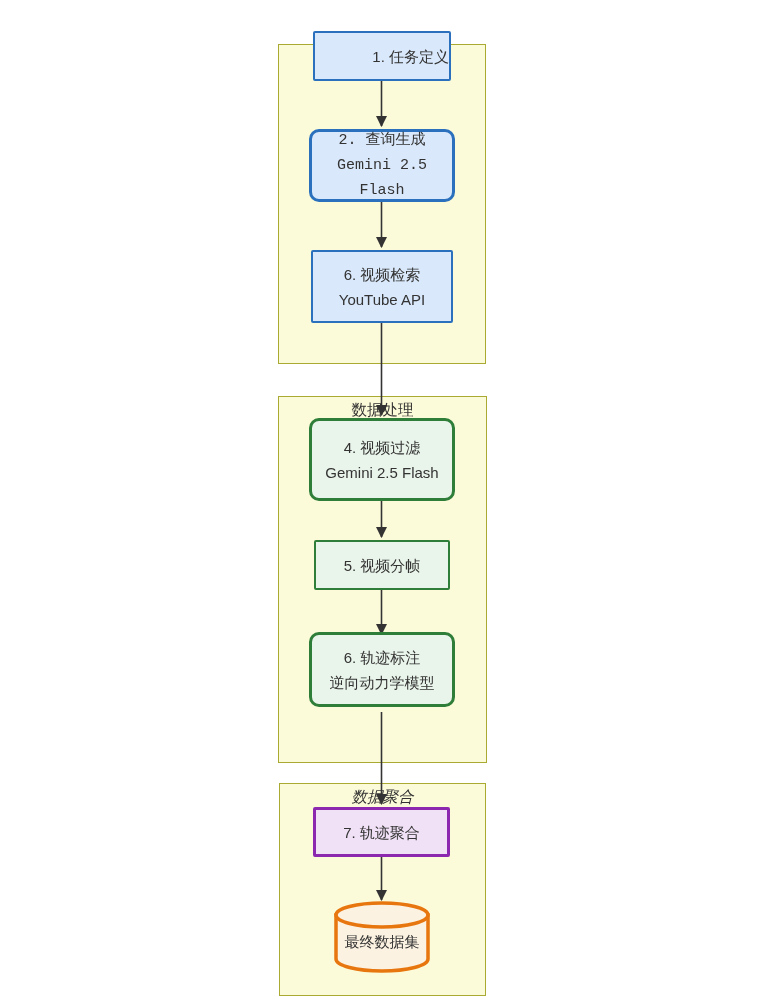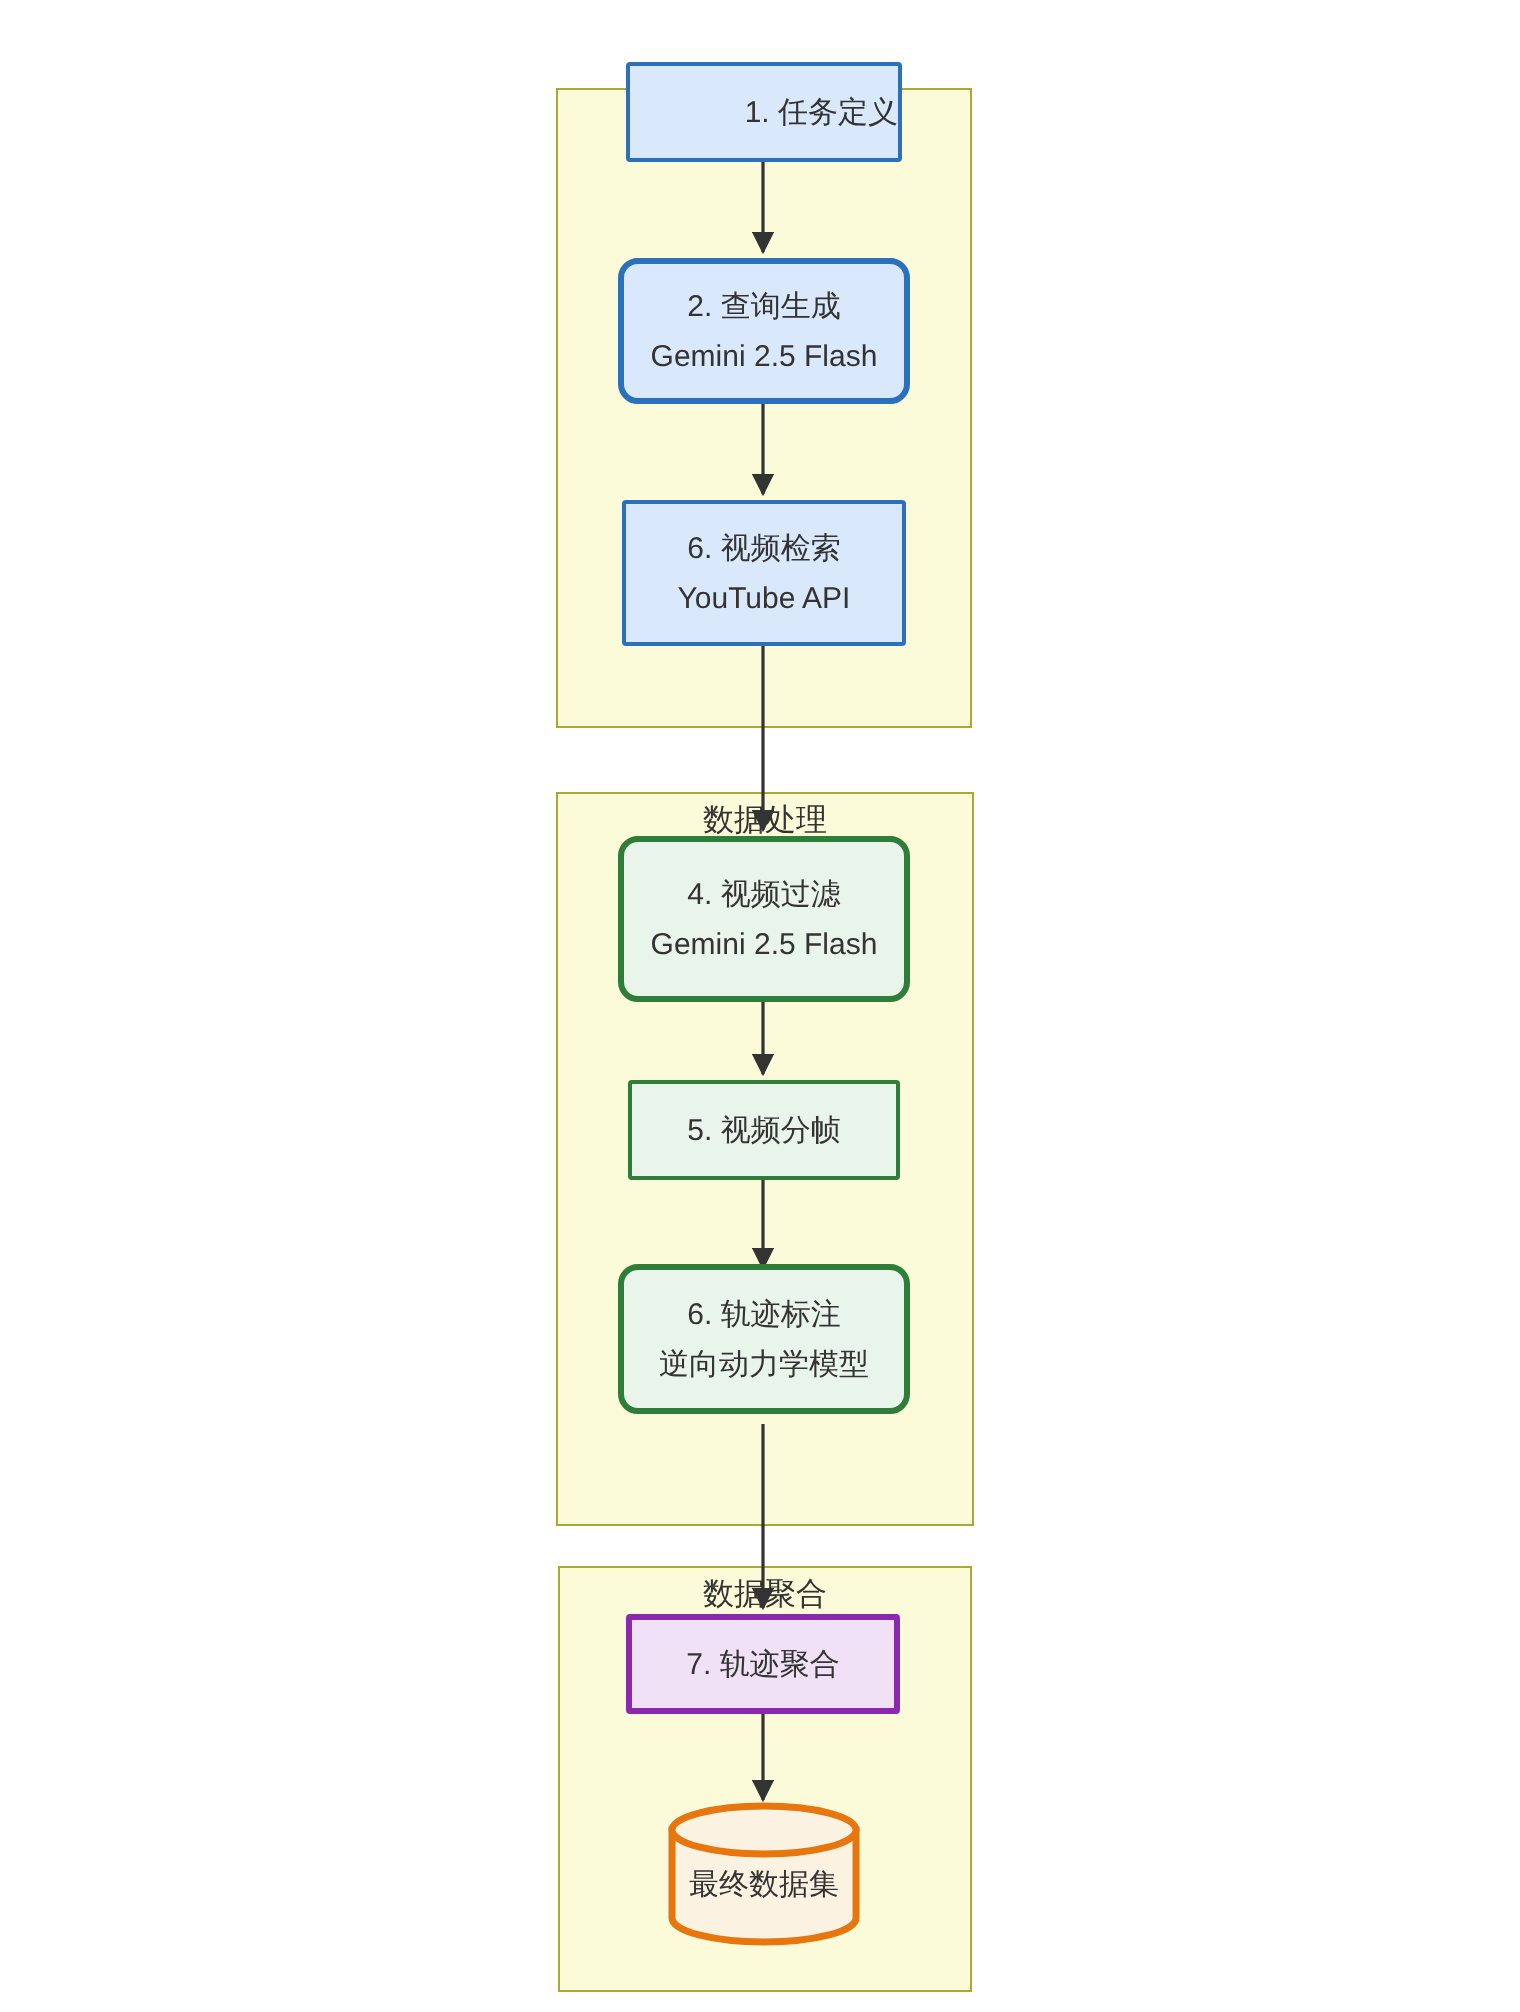--- a/index.html
+++ b/index.html
@@ -63,21 +63,21 @@
 <div class="canvas">
 
   <div class="group" style="left:278px; top:8px; width:208px; height:320px;margin-top:36px;">
     <div class="group-title">数据获取</div>
   </div>
 
   <div class="group" style="left:278px; top:396px; width:209px; height:367px;">
     <div class="group-title">数据处理</div>
   </div>
 
-  <div class="group" style="left:279px; top:783px; width:207px; height:213px;">
+  <div class="group" style="left:279px; top:783px; width:207px; height:213px;font-style:italic;">
     <div class="group-title">数据聚合</div>
   </div>
 
   <svg class="edges" width="760" height="1006" viewBox="0 0 760 1006">
     <defs>
       <marker id="arrow" viewBox="0 0 10 10" refX="9" refY="5" markerWidth="7" markerHeight="7" orient="auto-start-reverse">
         <path d="M 0 0 L 10 5 L 0 10 z" fill="#333333"></path>
       </marker>
     </defs>
 
@@ -93,21 +93,21 @@
       <path d="M336 915 L336 959 A46 12 0 0 0 428 959 L428 915 Z" fill="#fcf2e1" stroke="#e8760e" stroke-width="3.5"></path>
       <ellipse cx="382" cy="915" rx="46" ry="12" fill="#fcf2e1" stroke="#e8760e" stroke-width="3.5"></ellipse>
       <text class="cyl-text" x="382" y="947" text-anchor="middle">最终数据集</text>
     </g>
   </svg>
 
   <div class="node blue" style="left:313px; top:31px; width:138px; height:50px;align-items:flex-end;">
     <span>1. 任务定义</span>
   </div>
 
-  <div class="node blue thick" style="left:309px; top:129px; width:146px; height:73px;">
+  <div class="node blue thick" style="left:309px; top:129px; width:146px; height:73px;font-family:Liberation Mono, monospace;">
     <span>2. 查询生成</span>
     <span>Gemini 2.5 Flash</span>
   </div>
 
   <div class="node blue" style="left:311px; top:250px; width:142px; height:73px;">
     <span>6. 视频检索</span>
     <span>YouTube API</span>
   </div>
 
   <div class="node green thick" style="left:309px; top:418px; width:146px; height:83px;">

